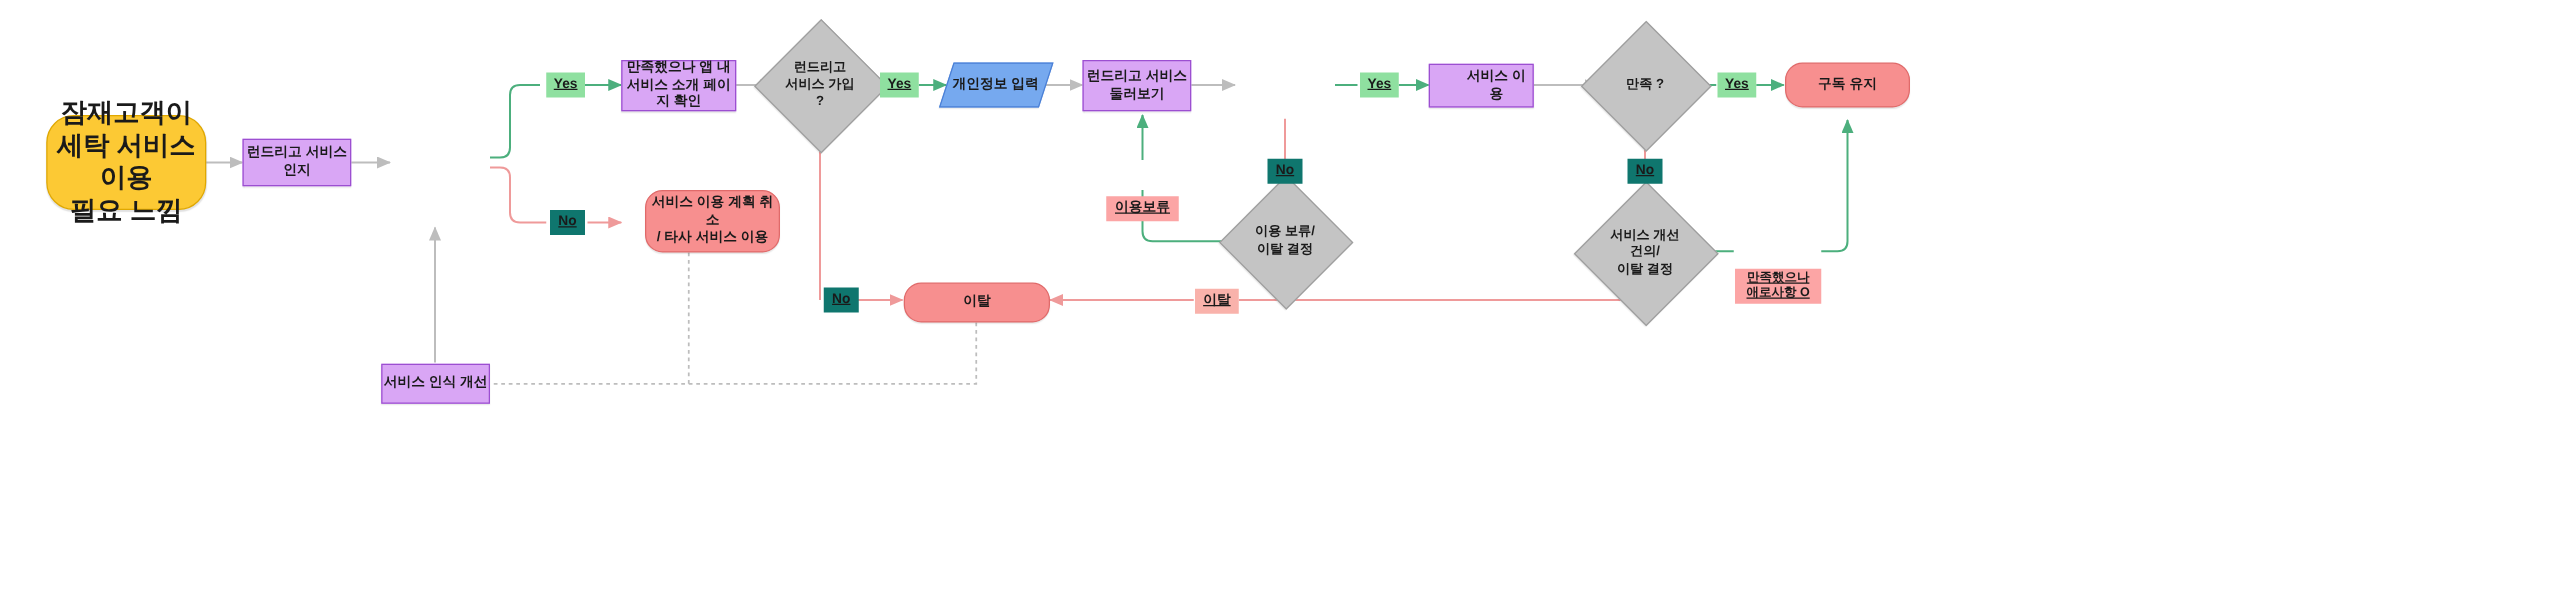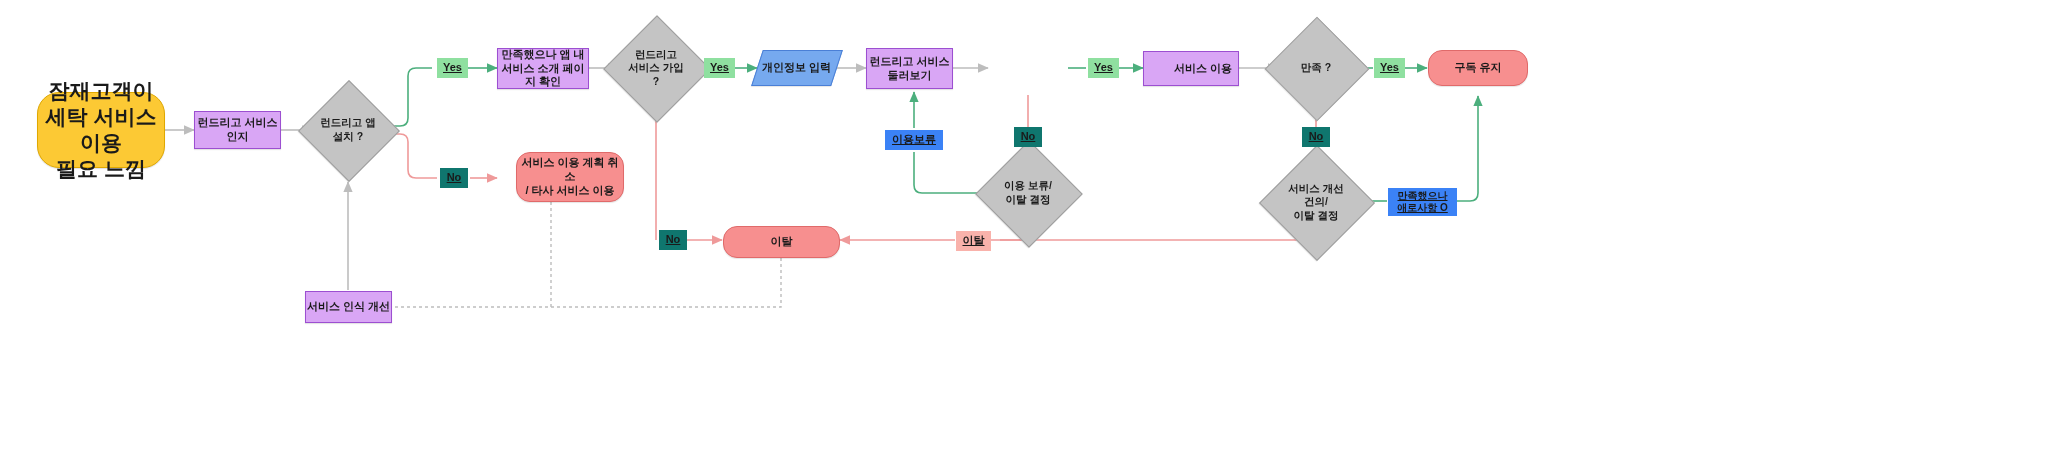--- a/index.html
+++ b/index.html
@@ -25,21 +25,21 @@
              transform:rotate(45deg);box-shadow:0 1px 1px rgba(0,0,0,.10);}
   .dec-label{position:absolute;left:0;top:0;width:100%;height:100%;
              display:flex;align-items:center;justify-content:center;
              text-align:center;font-size:10.5px;font-weight:bold;color:#1a1a1a;
              line-height:1.3;white-space:pre-line;z-index:2;}
   .elabel{position:absolute;box-sizing:border-box;display:flex;align-items:center;
           justify-content:center;text-align:center;font-size:11px;font-weight:bold;
           color:#1a1a1a;line-height:1.2;white-space:pre-line;z-index:3;text-decoration:underline;}
   .lbl-yes{background:#8fe0a0;}
   .lbl-no{background:#0f766e;}
-  .lbl-green{background:#3b82f6;}
+  .lbl-green{background:#fca5a5;margin-top:27px;}
   .lbl-red{background:#f9b2ab;}
 </style>
 </head>
 <body>
 
 <div id="canvas">
 
   <svg class="edges" viewBox="0 0 2048 472" xmlns="http://www.w3.org/2000/svg">
     <defs>
       <marker id="ah-grey" markerWidth="8" markerHeight="8" refX="6.5" refY="3" orient="auto">
@@ -112,25 +112,20 @@
     <span>잠재고객이
 세탁 서비스 이용
 필요 느낌</span>
   </div>
 
   <div class="node n-proc" style="left:194px;top:111px;width:87px;height:38px;">
     <span>런드리고 서비스
 인지</span>
   </div>
 
-  <div class="dec-wrap" style="left:313px;top:95px;width:70px;height:70px;">
-    <div class="dec-shape"></div>
-    <div class="dec-label">런드리고 앱
-설치 ?</div>
-  </div>
 
   <div class="node n-proc" style="left:497px;top:48px;width:92px;height:41px;">
     <span>만족했으나 앱 내
 서비스 소개 페이지 확인</span>
   </div>
 
   <div class="dec-wrap" style="left:619px;top:31px;width:74px;height:74px;">
     <div class="dec-shape"></div>
     <div class="dec-label">런드리고
 서비스 가입
@@ -140,21 +135,21 @@
   <div class="node n-io" style="left:757px;top:50px;width:80px;height:36px;">
     <span>개인정보 입력</span>
   </div>
 
   <div class="node n-proc" style="left:866px;top:48px;width:87px;height:41px;">
     <span>런드리고 서비스
 둘러보기</span>
   </div>
 
 
-  <div class="node n-proc" style="left:1143px;top:51px;width:96px;height:35px;padding-left:24px;">
+  <div class="node n-proc" style="left:1143px;top:51px;width:84px;height:35px;padding-left:24px;">
     <span>서비스 이용</span>
   </div>
 
   <div class="dec-wrap" style="left:1280px;top:32px;width:72px;height:72px;">
     <div class="dec-shape"></div>
     <div class="dec-label">만족 ?</div>
   </div>
 
   <div class="node n-term" style="left:1428px;top:50px;width:100px;height:36px;">
     <span>구독 유지</span>

